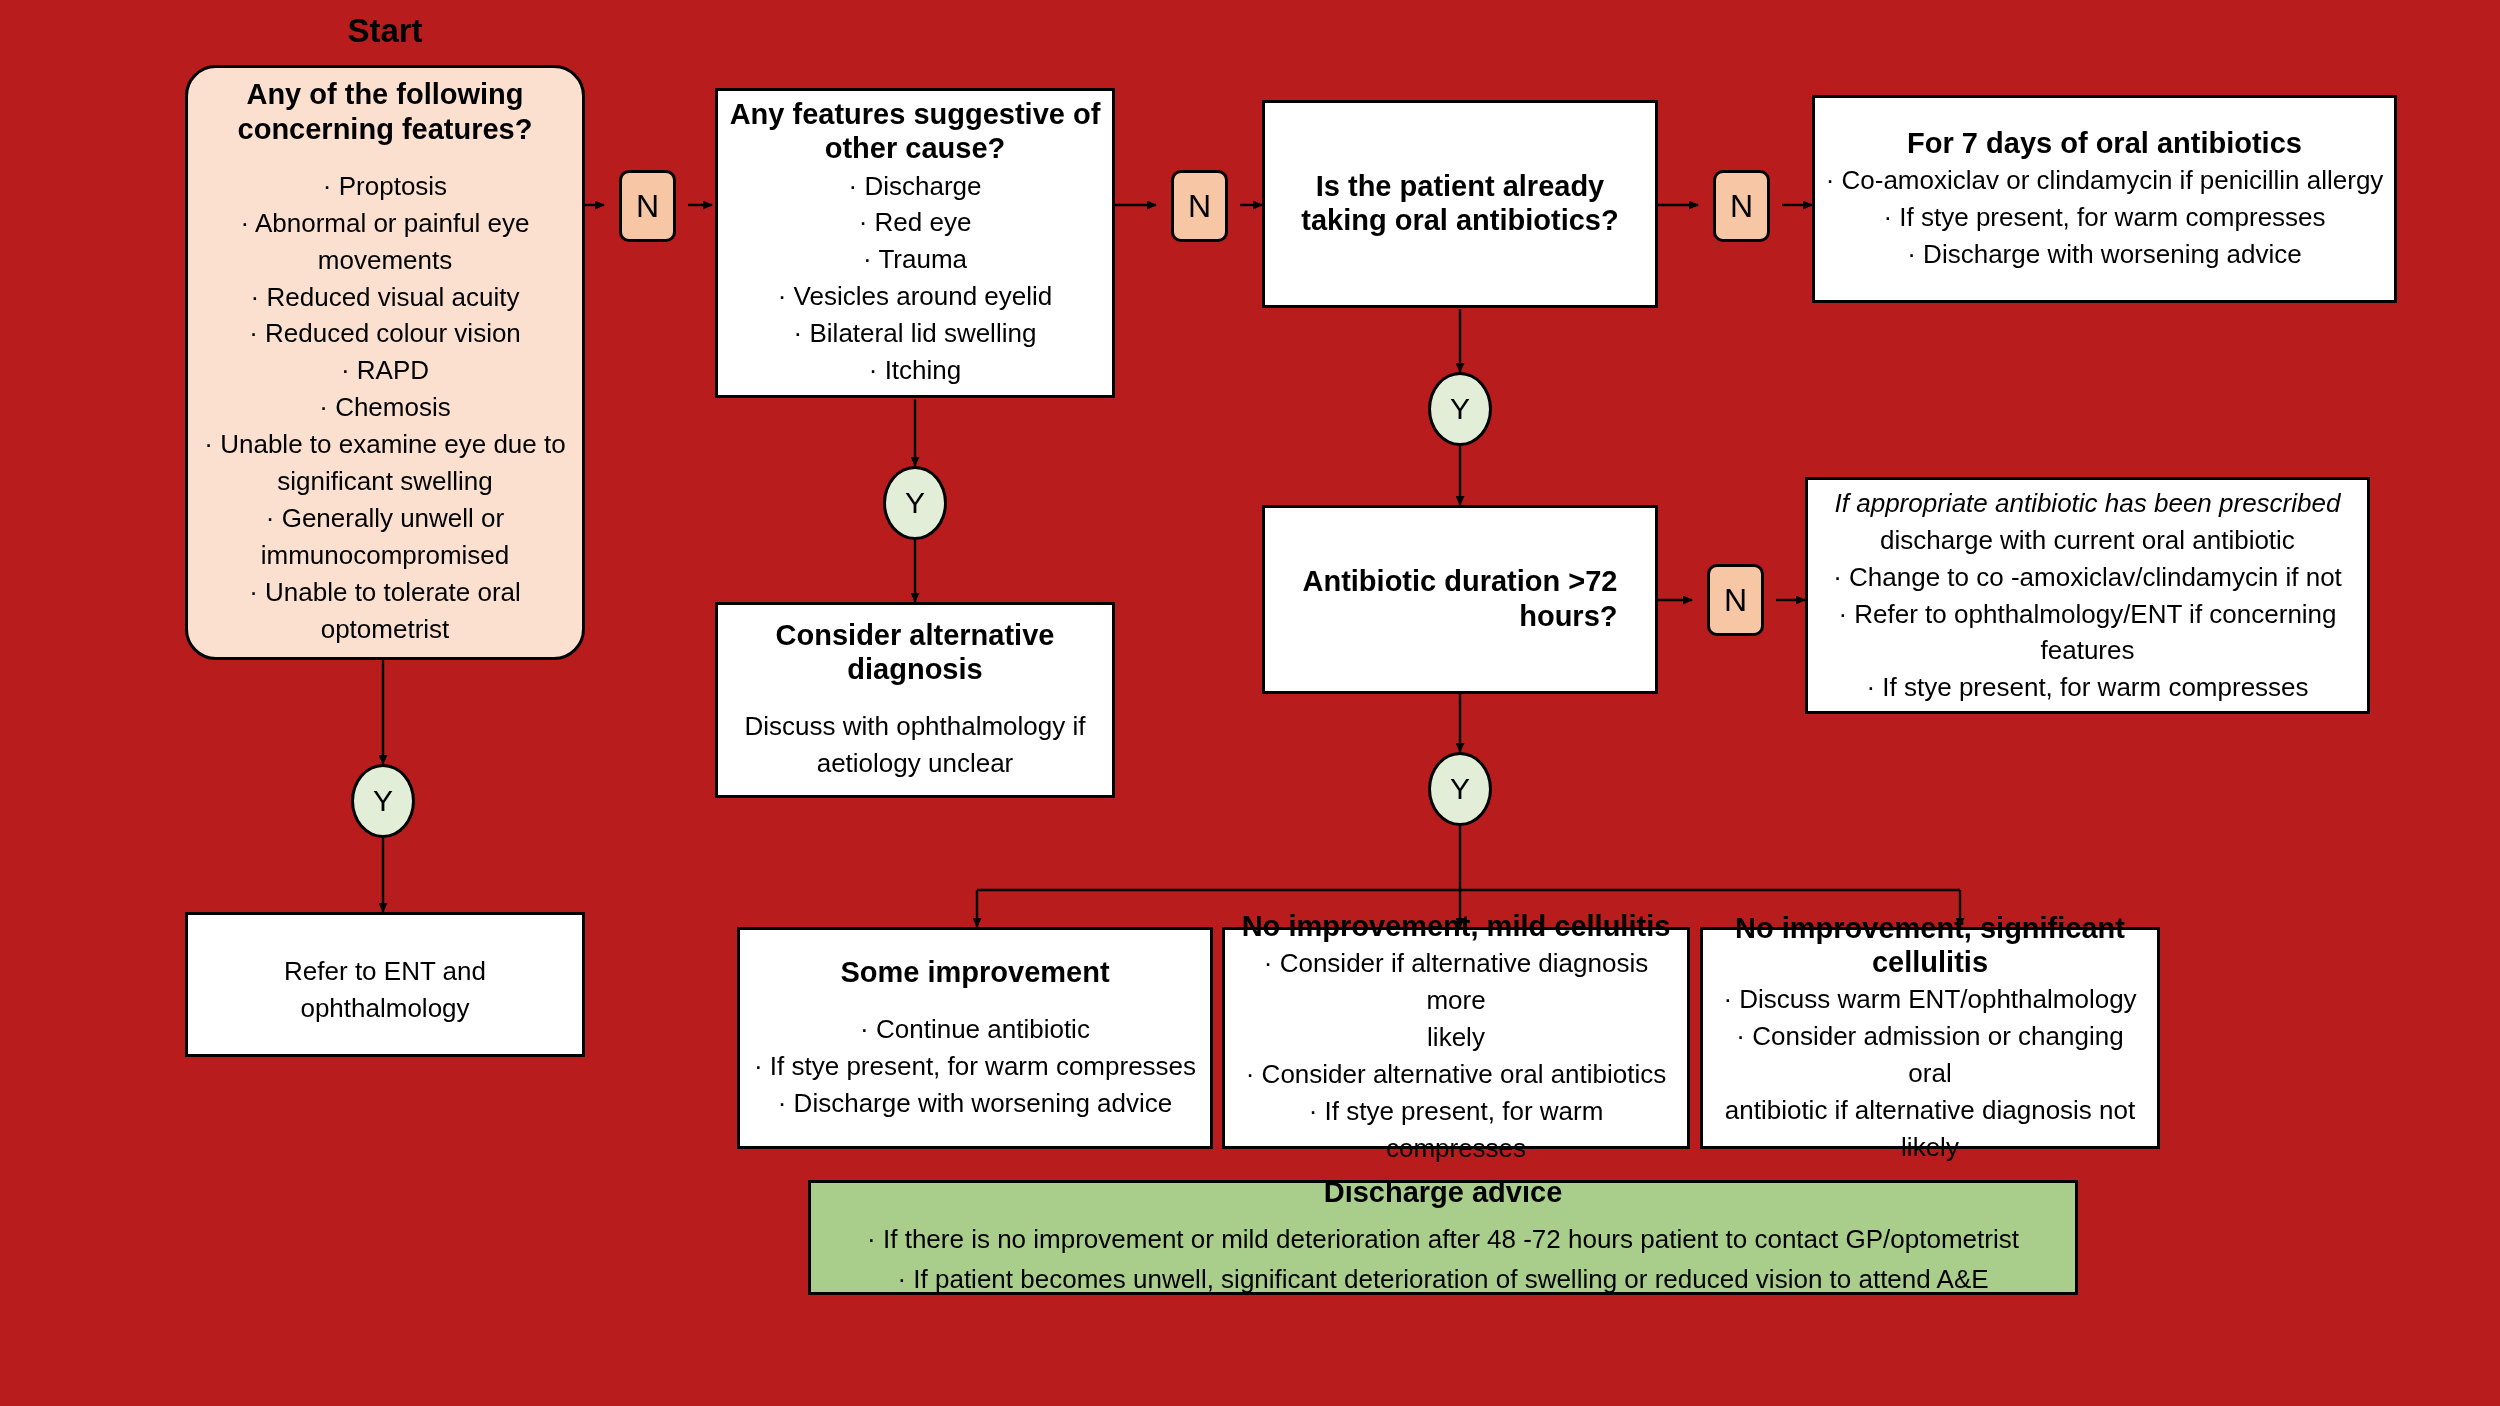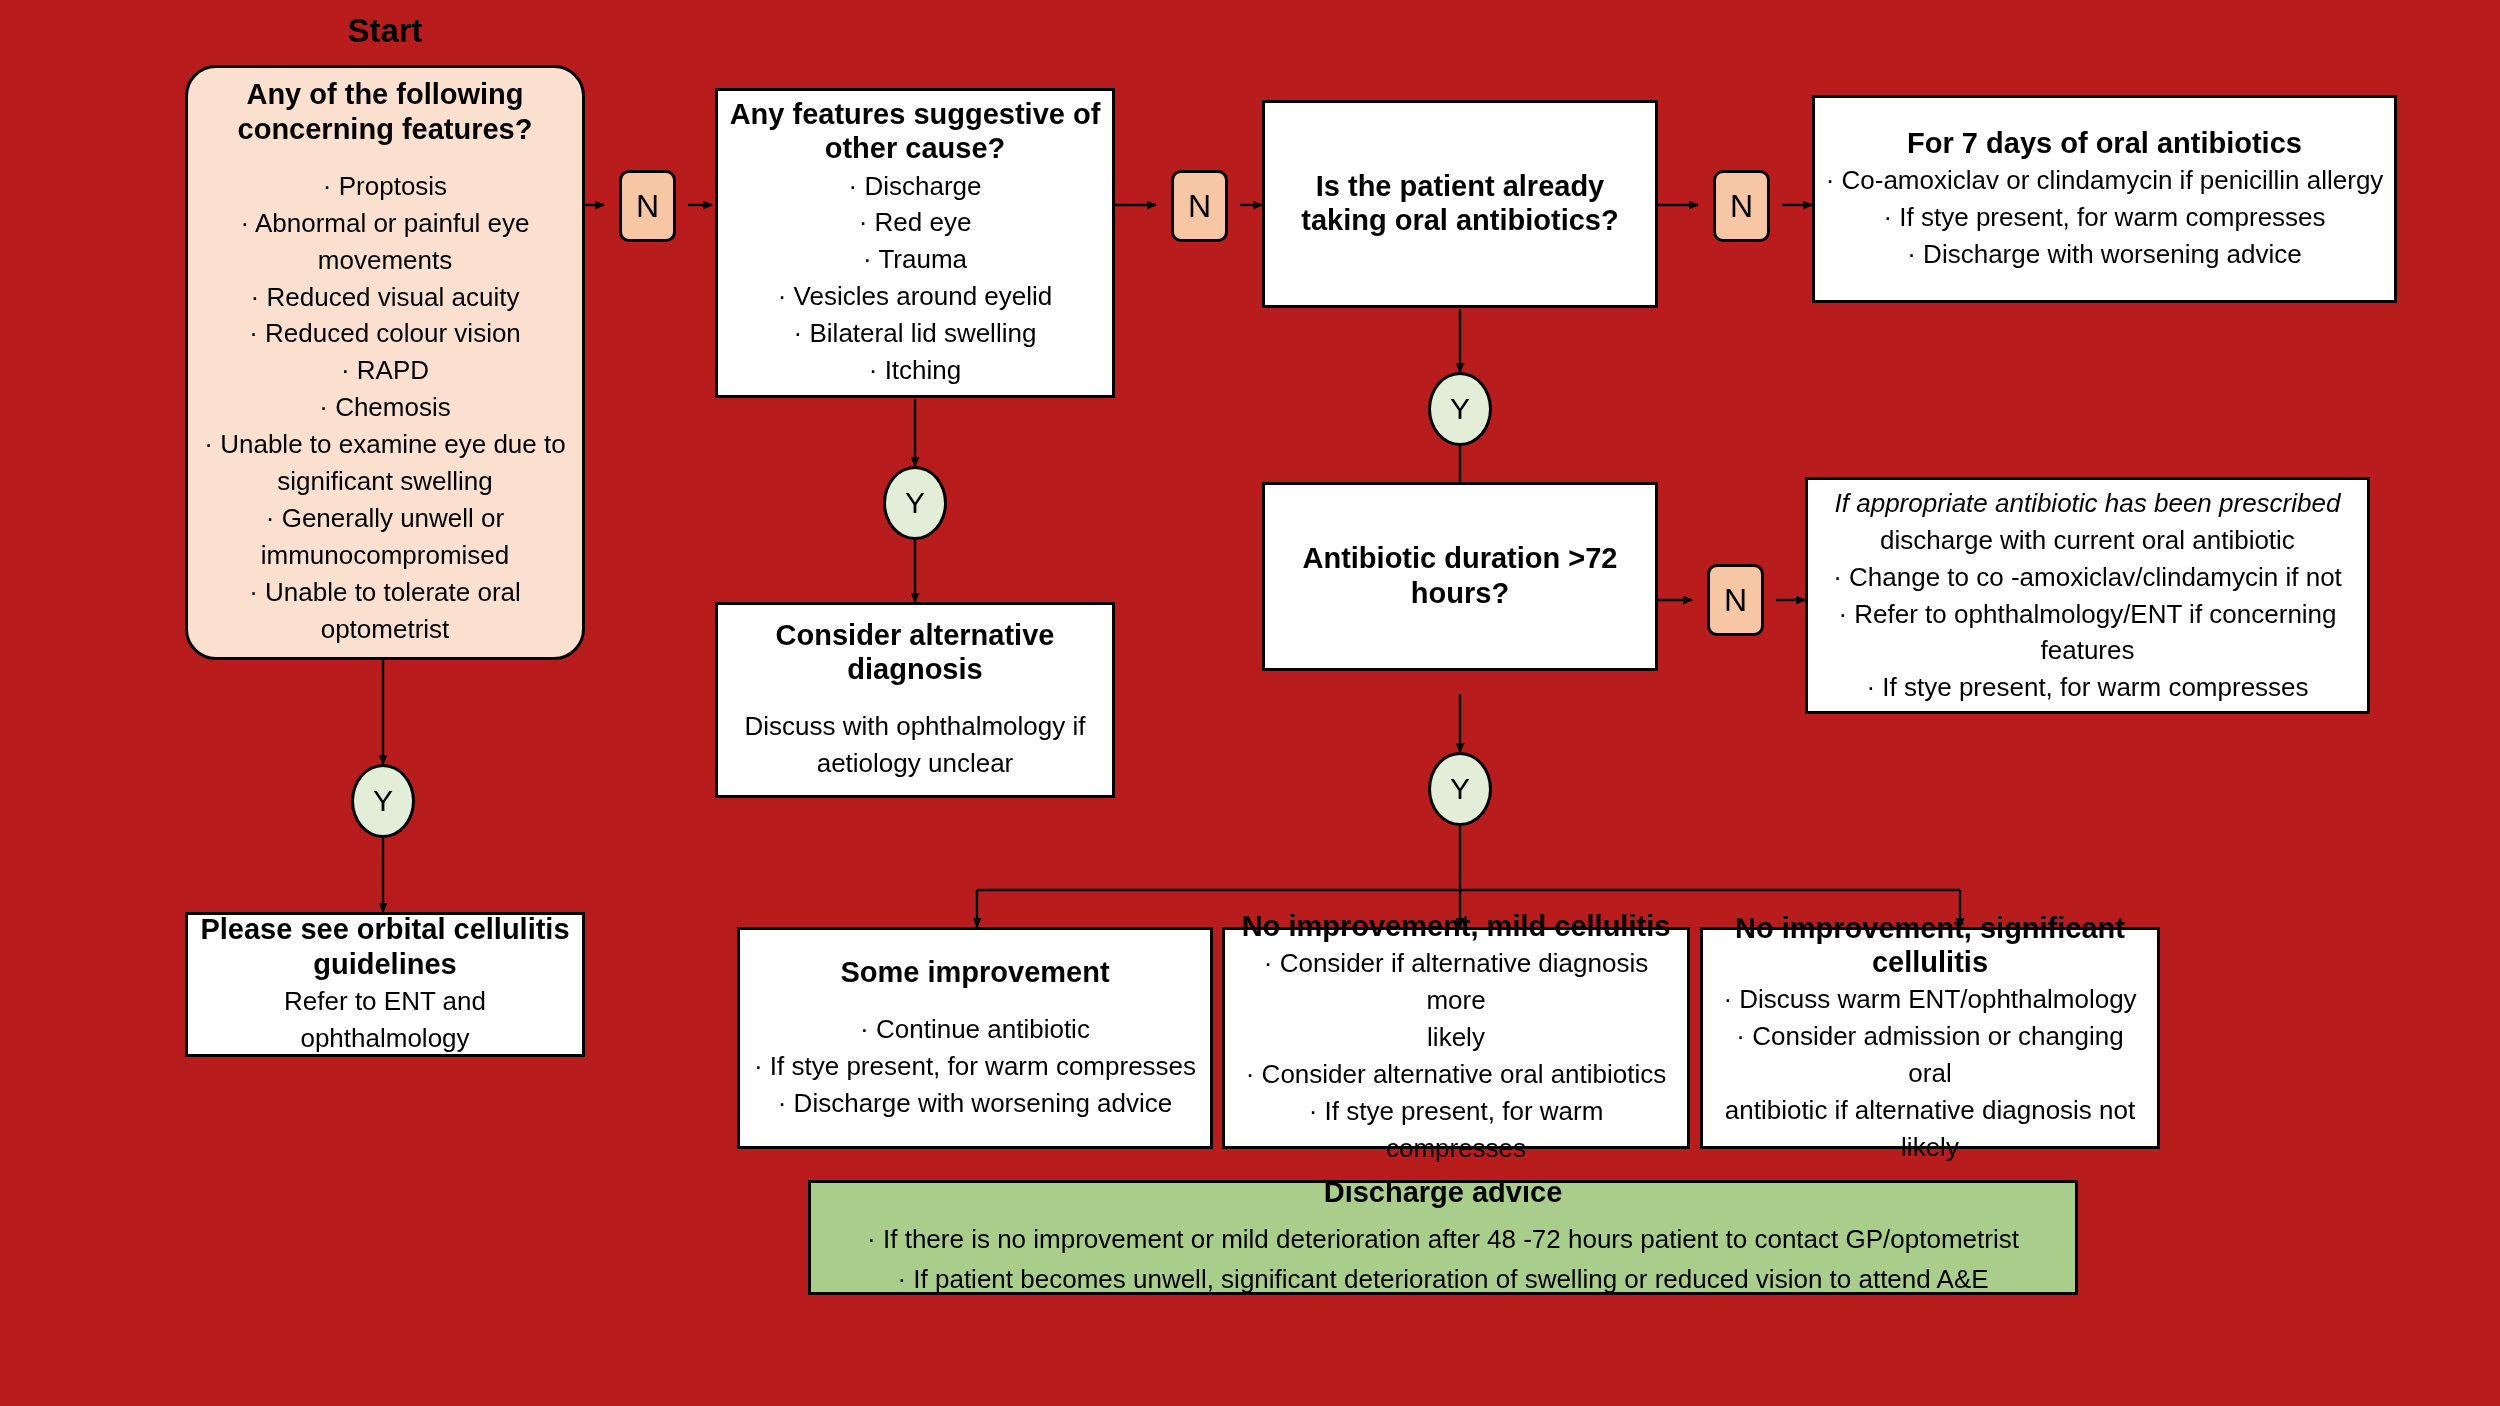--- a/index.html
+++ b/index.html
@@ -217,21 +217,21 @@
       <span class="ln">· Discharge with worsening advice</span>
     </div>
   </div>
 
   <div class="marker-y" style="left:351px; top:764px; width:64px; height:74px;">Y</div>
 
   <div class="marker-y" style="left:883px; top:466px; width:64px; height:74px;">Y</div>
 
   <div class="marker-y" style="left:1428px; top:372px; width:64px; height:74px;">Y</div>
 
-  <div class="node" style="left:1262px; top:482px; width:396px; height:189px;">
+  <div class="node" style="left:1262px; top:505px; width:396px; height:189px;text-align:right;">
     <div class="title">
       <span>Antibiotic duration &gt;72</span><br>
       <span>hours?</span>
     </div>
   </div>
 
   <div class="marker-n" style="left:1707px; top:564px; width:57px; height:72px;">N</div>
 
   <div class="node" style="left:1805px; top:477px; width:565px; height:237px;">
     <div class="lines">
@@ -252,24 +252,20 @@
     <div class="gap"></div>
     <div class="lines">
       <span class="ln">Discuss with ophthalmology if</span>
       <span class="ln">aetiology unclear</span>
     </div>
   </div>
 
   <div class="marker-y" style="left:1428px; top:752px; width:64px; height:74px;">Y</div>
 
   <div class="node" style="left:185px; top:912px; width:400px; height:145px;">
-    <div class="title">
-      <span>Please see orbital cellulitis</span><br>
-      <span>guidelines</span>
-    </div>
     <div class="gap-sm"></div>
     <div class="lines">
       <span class="ln">Refer to ENT and ophthalmology</span>
     </div>
   </div>
 
   <div class="node" style="left:737px; top:927px; width:476px; height:222px;">
     <div class="title">Some improvement</div>
     <div class="gap"></div>
     <div class="lines">

